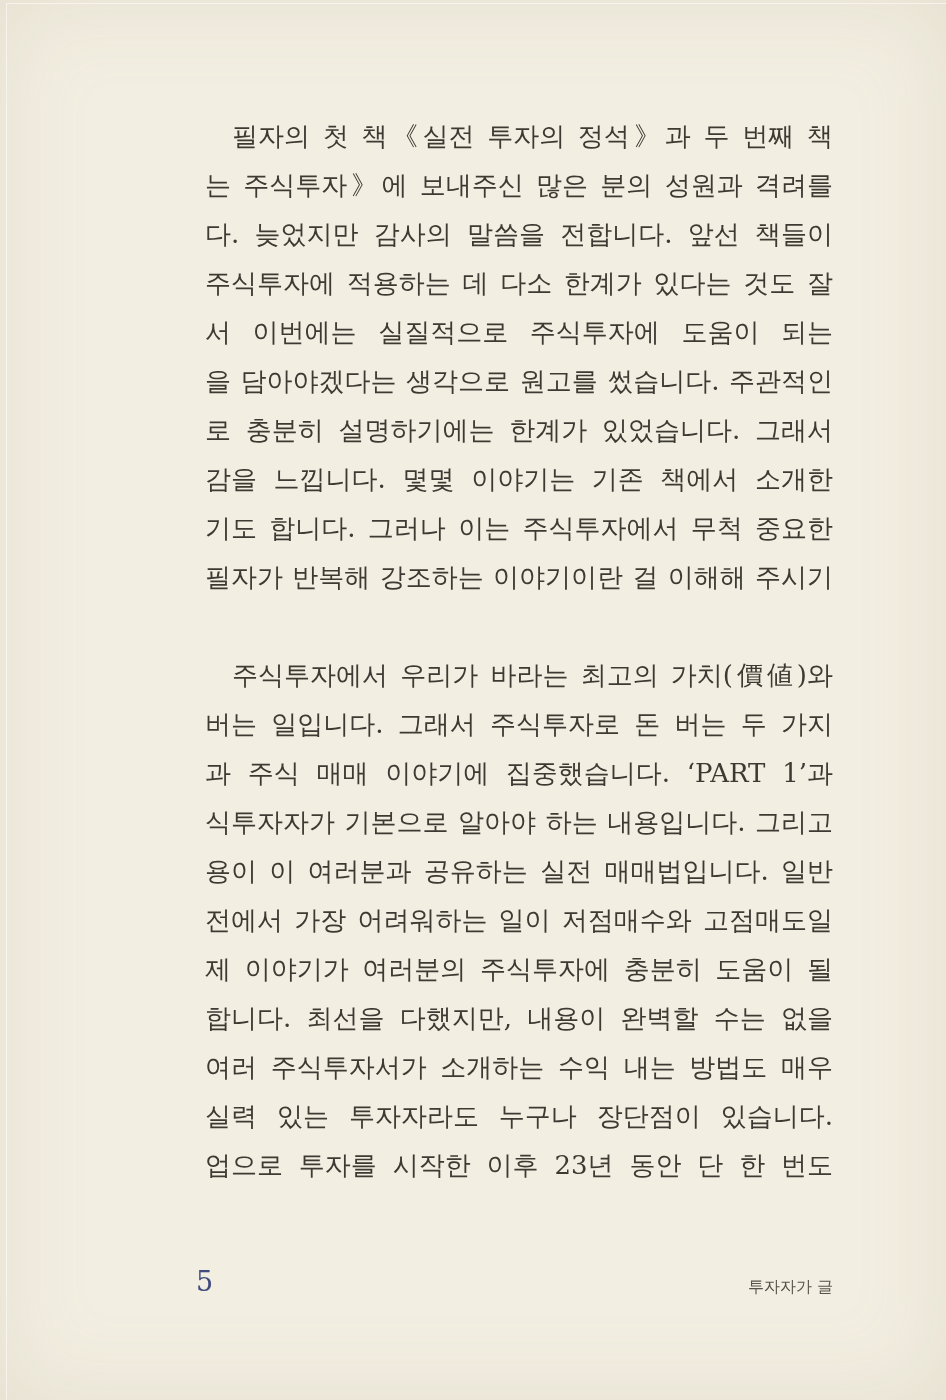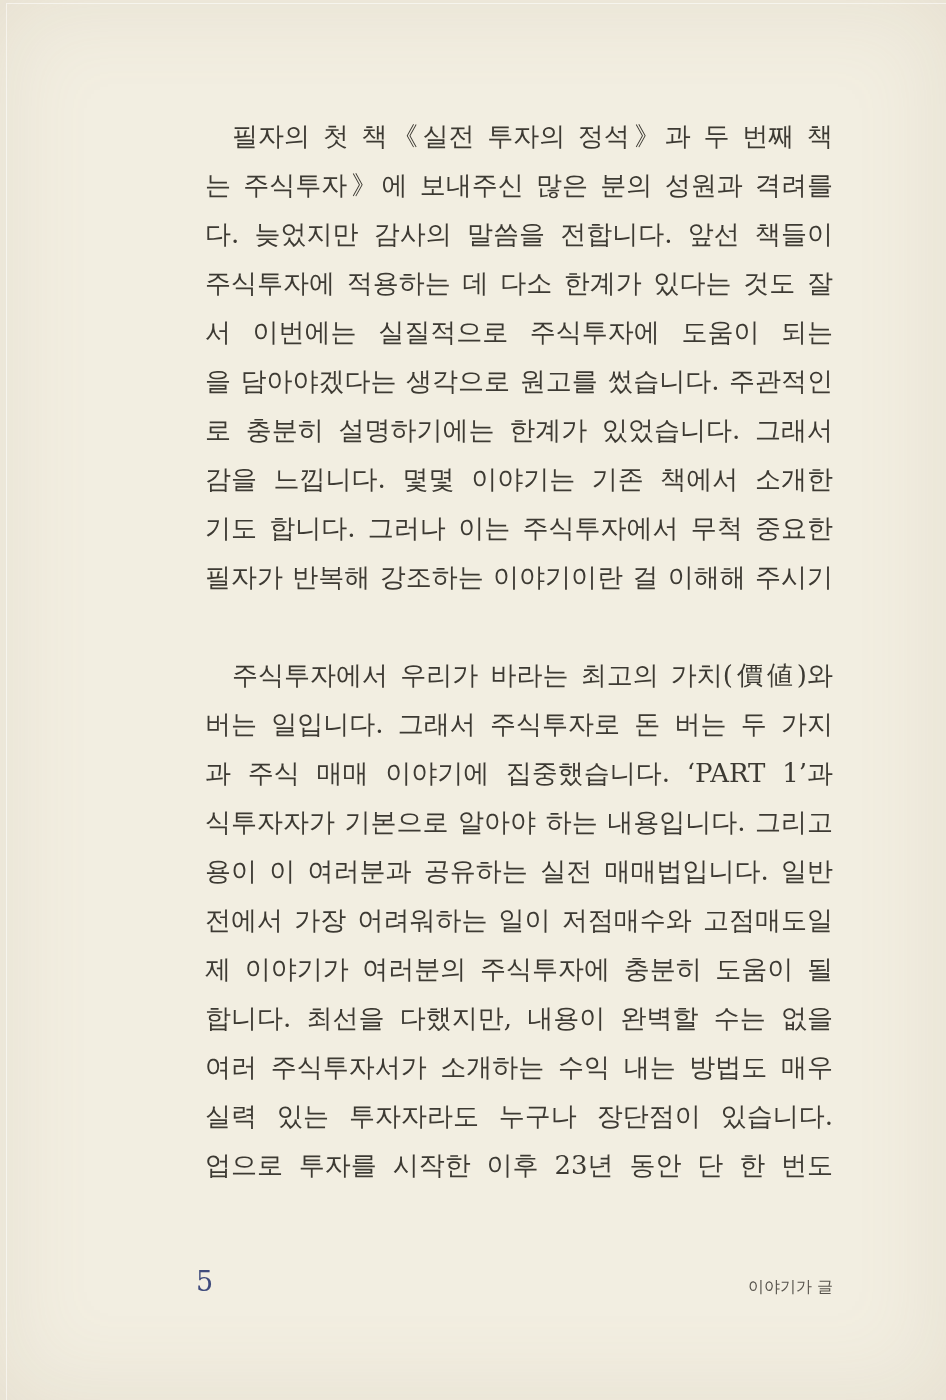--- a/index.html
+++ b/index.html
@@ -93,15 +93,15 @@
         <div class="line">제 이야기가 여러분의 주식투자에 충분히 도움이 될 것으로 생각</div>
         <div class="line">합니다. 최선을 다했지만, 내용이 완벽할 수는 없을 것입니다. 또</div>
         <div class="line">여러 주식투자서가 소개하는 수익 내는 방법도 매우 다양합니다.</div>
         <div class="line">실력 있는 투자자라도 누구나 장단점이 있습니다. 다만, 필자는 전</div>
         <div class="line">업으로 투자를 시작한 이후 23년 동안 단 한 번도 마이너스 수익을</div>
       </div>
   </div>
 
   <span class="page-num">5</span>
 
-  <span class="section-label">이야기가 글</span>
+  <span class="section-label">투자자가 글</span>
 
 </div>
 
 </body></html>

